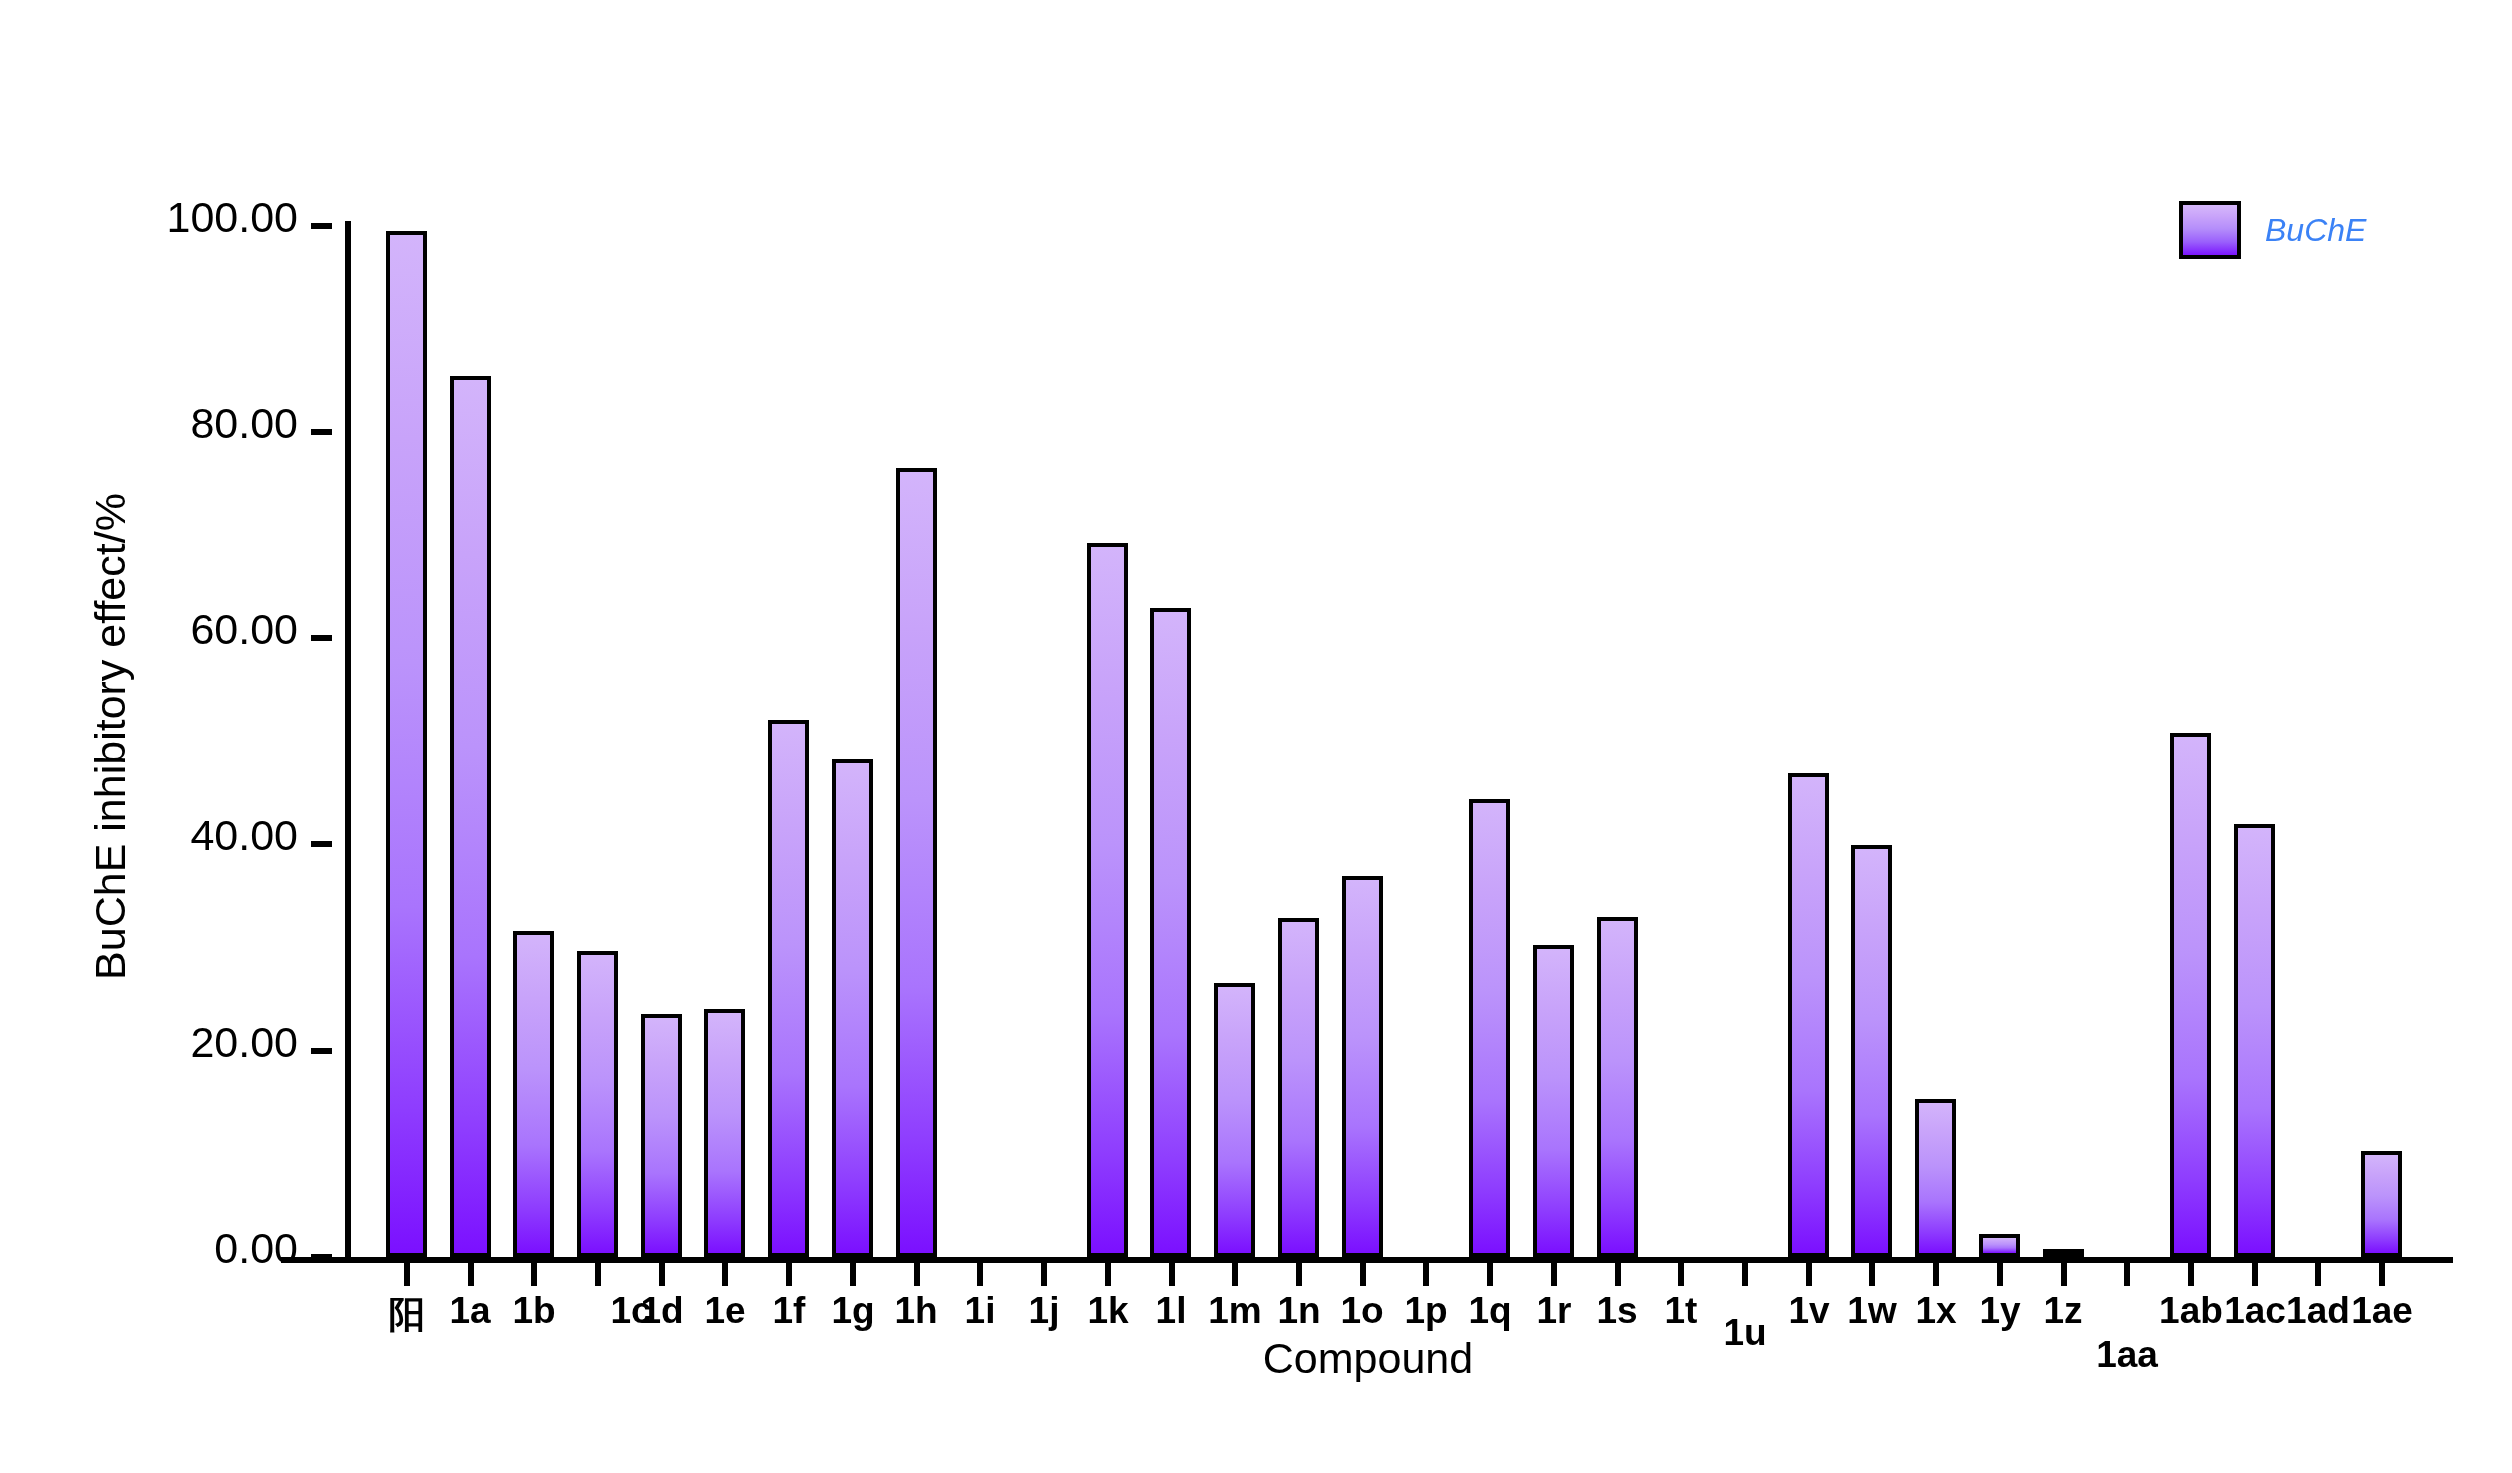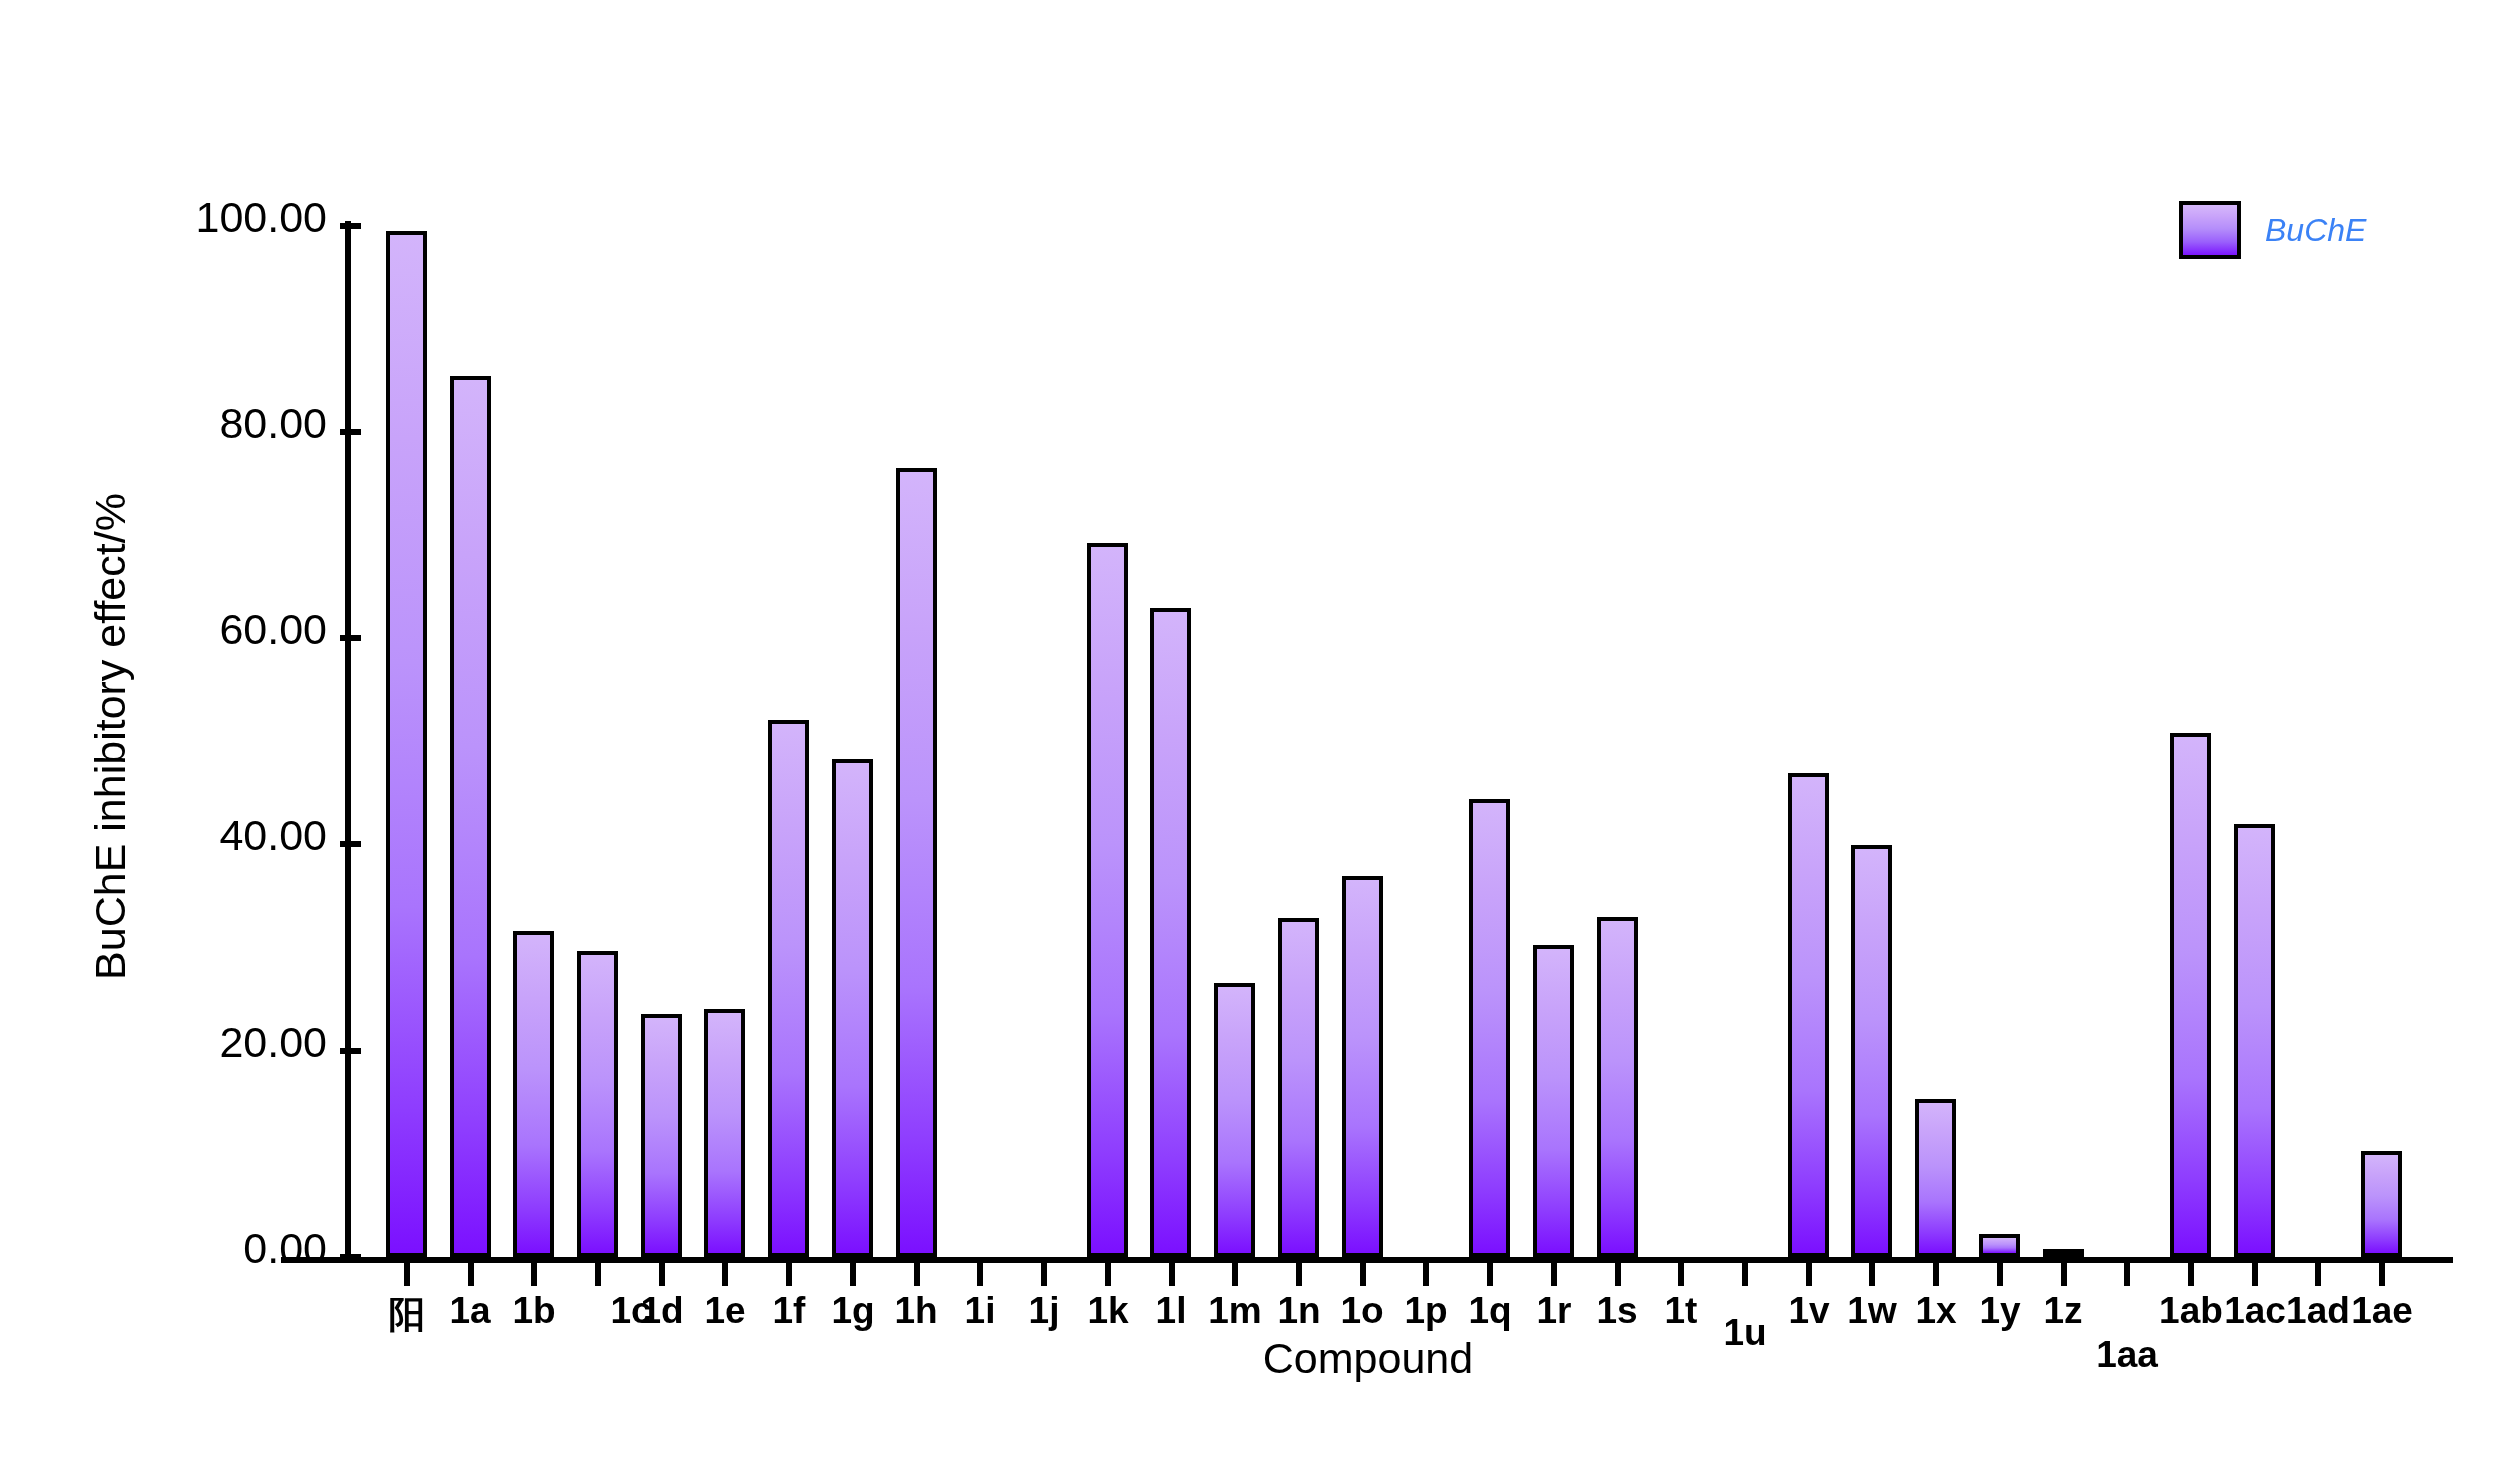--- a/index.html
+++ b/index.html
@@ -112,21 +112,21 @@
   .y-tick {
     position: absolute;
     right: 0;
     width: 20.6px;
     height: 5.6px;
     background: #000000;
   }
   .y-tick-wrap {
     position: absolute;
     left: 0;
-    width: 361px;
+    width: 332px;
     height: 5.6px;
   }
   .y-tick-label {
     position: absolute;
     right: 34px;
     top: -30px;
     font-size: 43px;
     color: #000000;
     white-space: nowrap;
     text-align: right;

